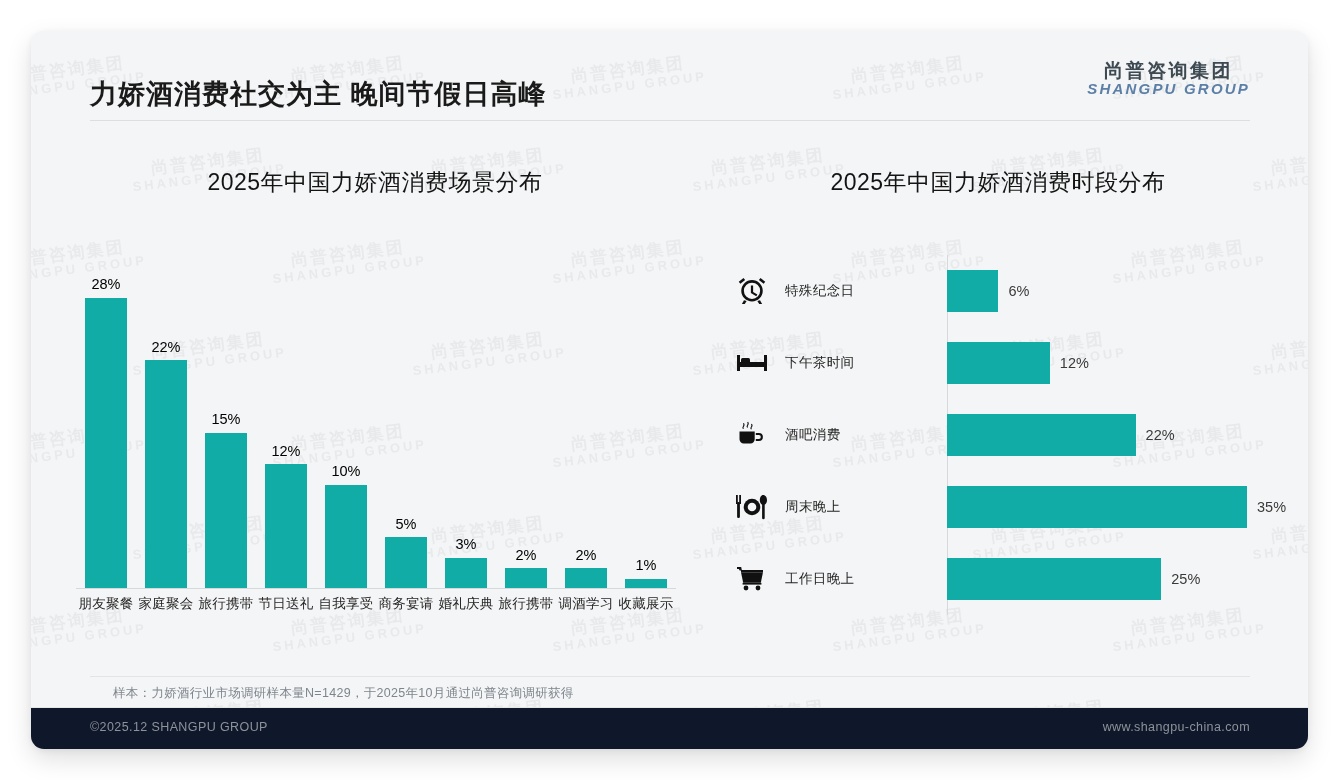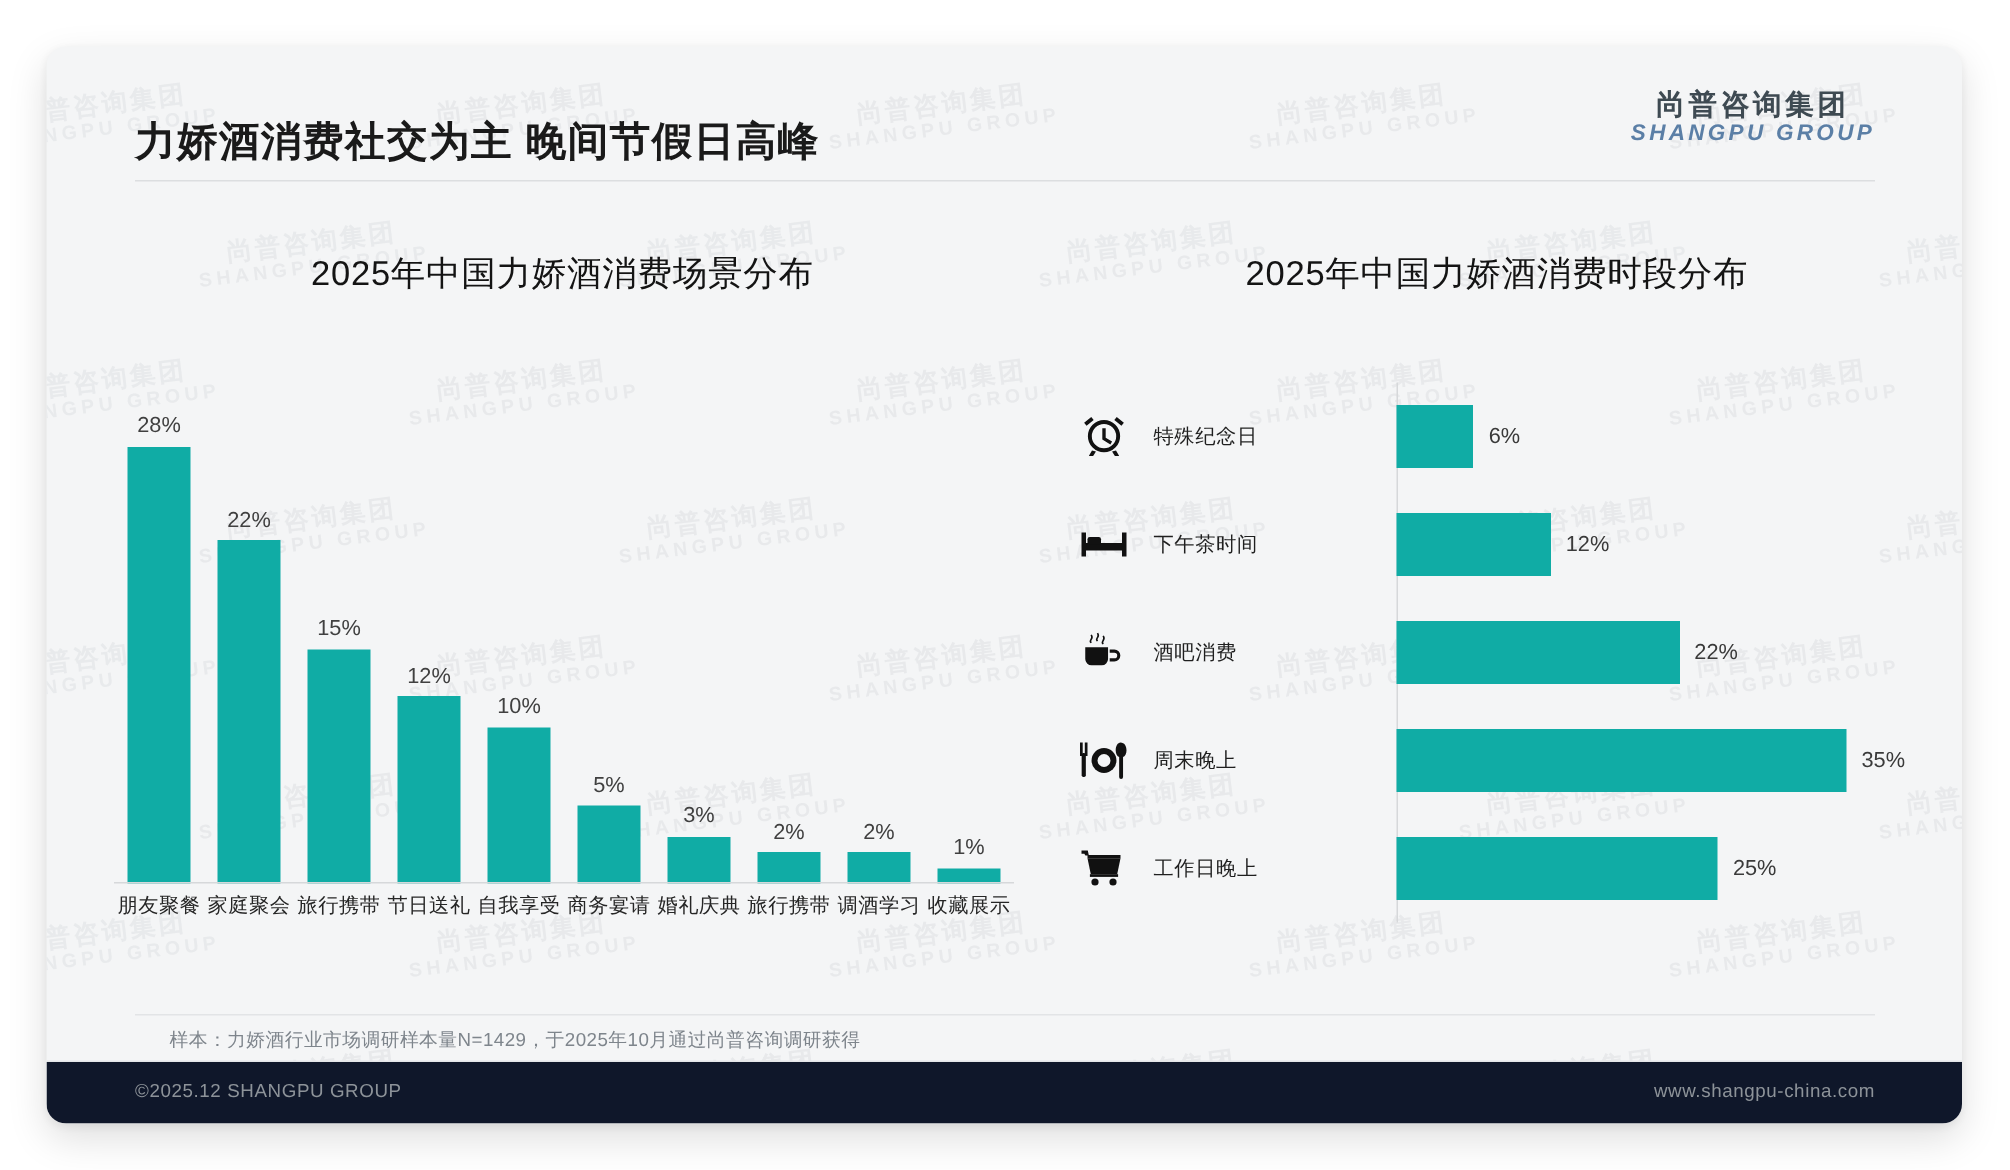--- a/index.html
+++ b/index.html
@@ -140,21 +140,21 @@
     flex: 1 1 0;
     height: 100%;
     position: relative;
     display: flex;
     flex-direction: column;
     justify-content: flex-end;
     align-items: center;
   }
   .vbar-val {
     font-size: 14.5px;
-    color: #404040;
+    color: #000000;
     margin-bottom: 6px;
     line-height: 1;
   }
   .vbar-rect {
     width: 42px;
     background: #10aca5;
   }
   .vbar-xlabels {
     position: absolute;
     left: 31px; top: 428px;
@@ -167,21 +167,21 @@
     font-size: 13.5px;
     color: #262626;
     letter-spacing: .3px;
   }
 
   
   #panel-time { left: 672px; top: 136px; width: 590px; height: 470px; }
 
   .hbar-rows {
     position: absolute;
-    left: 0; top: 88px;
+    left: 16px; top: 88px;
     width: 100%; height: 360px;
   }
   .hbar-axis {
     position: absolute;
     left: 228px; top: 0;
     width: 1px; height: 360px;
     background: #d6d8da;
   }
   .hbar-row {
     position: absolute;

